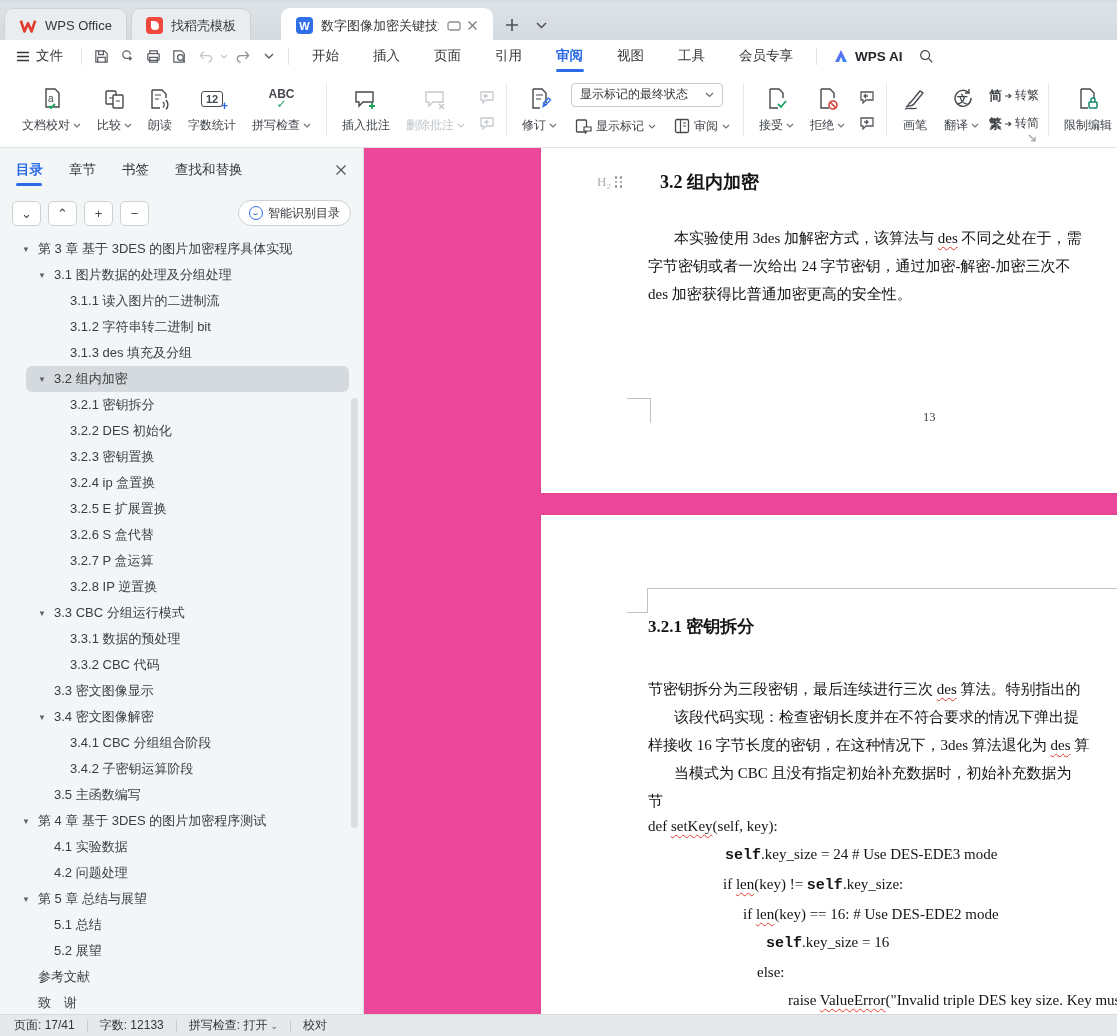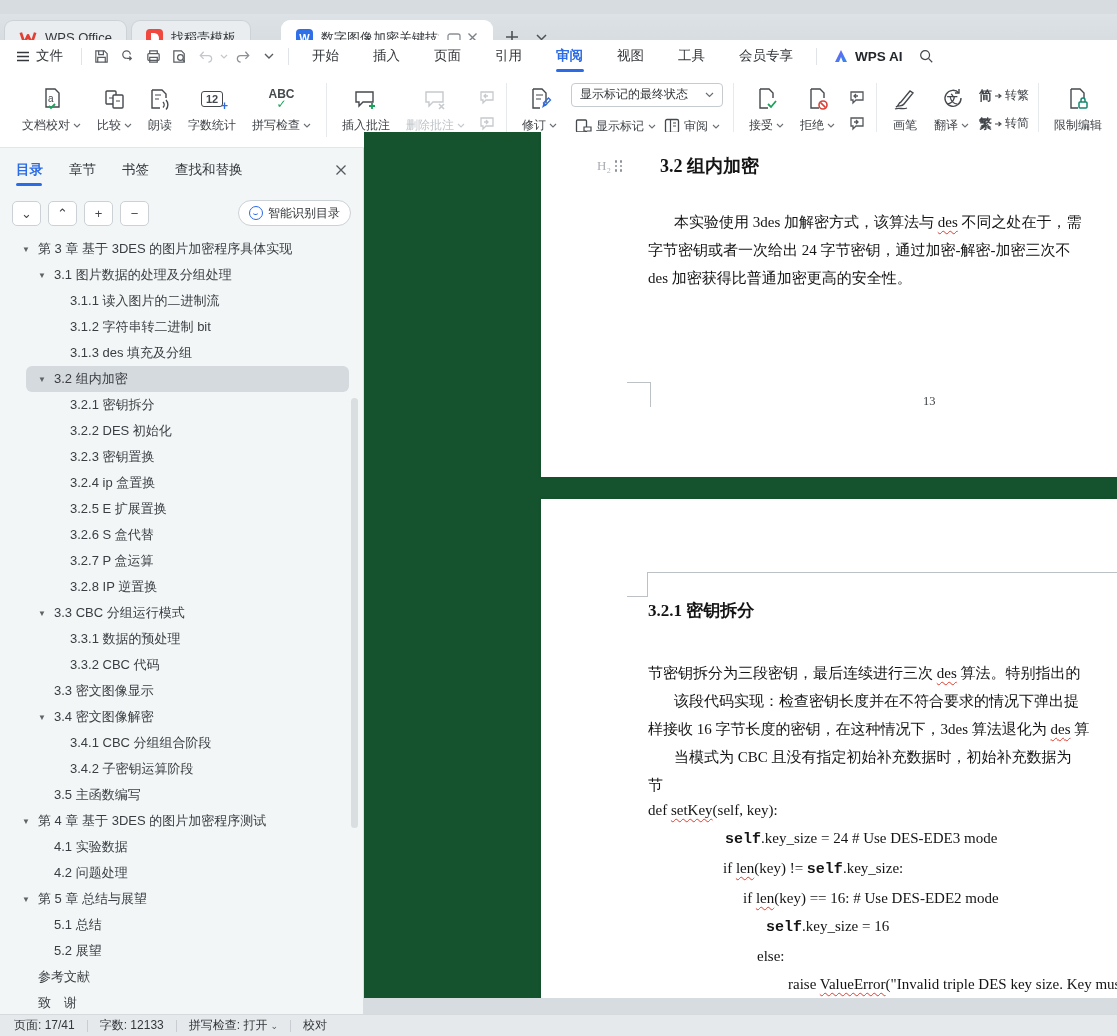--- a/index.html
+++ b/index.html
@@ -1,21 +1,21 @@
 <!DOCTYPE html>
 <html><head>
 <meta charset="utf-8">
 <style>
   * { margin:0; padding:0; box-sizing:border-box; }
   html,body { width:1117px; height:1036px; overflow:hidden; background:#d7dce0;
     font-family:"Liberation Sans","DejaVu Sans",sans-serif; }
   #app { position:relative; width:1117px; height:1036px; }
 
   
-  .tabbar { position:absolute; left:0; top:14px; width:1117px; height:40px;
+  .tabbar { position:absolute; left:0; top:2px; width:1117px; height:40px;
     background:linear-gradient(#dde2e6,#d4dade); display:flex; align-items:flex-end; }
   .wtab { height:34px; margin-left:4px; border-radius:9px 9px 0 0; display:flex; align-items:center;
     gap:8px; padding:0 14px; font-size:13px; color:#34373b; background:#e9edef;
     border:1px solid #ccd2d6; border-bottom:none; }
   .wtab.active { background:#fff; border-color:#fff; margin-left:30px; width:212px; }
   .tab-title { white-space:nowrap; overflow:hidden; text-overflow:clip; max-width:128px; }
   .doc-ic { width:17px; height:17px; flex:0 0 auto; background:#2f6fe8; border-radius:4px; color:#fff;
     font-size:11px; font-weight:bold; display:flex; align-items:center; justify-content:center; }
   .docer-ic { width:17px; height:17px; flex:0 0 auto; background:#f0483e; border-radius:4px; position:relative; }
   .docer-ic::after { content:""; position:absolute; left:5px; top:4px; width:8px; height:9px;
@@ -84,21 +84,21 @@
   .toc-item { display:flex; align-items:center; height:26px; font-size:13px; color:#3a3d41; border-radius:6px; }
   .toc-item .arr { width:16px; font-size:8px; color:#5f6368; flex:0 0 auto; }
   .toc-item .tlb { white-space:nowrap; }
   .toc-item.lvl0 { margin-left:14px; padding-left:8px; }
   .toc-item.lvl1 { margin-left:26px; padding-left:12px; }
   .toc-item.lvl2 { margin-left:26px; padding-left:28px; }
   .toc-item.selected { background:#d5dade; }
   .side-scroll { position:absolute; right:5px; top:250px; width:7px; height:430px; border-radius:4px; background:#d9dee1; }
 
   
-  .docarea { position:absolute; left:364px; top:132px; width:753px; height:866px; background:#14532d; overflow:hidden; }
+  .docarea { position:absolute; left:364px; top:148px; width:753px; height:866px; background:#ec4899; overflow:hidden; }
   .page { position:absolute; left:177px; width:620px; background:#fff; box-shadow:0 0 4px rgba(0,0,0,.08); }
   .page1 { top:0; height:345px; }
   .page2 { top:367px; height:499px; }
   .serif { font-family:"Liberation Serif","DejaVu Serif",serif; color:#141414; }
   .h2mark { position:absolute; left:56px; top:26px; display:flex; align-items:center; gap:4px; color:#a8adb2; font-size:13px; }
   .dots { display:grid; grid-template-columns:3px 3px; gap:2px; }
   .dots i { width:2.5px; height:2.5px; background:#8d9297; border-radius:50%; }
   .p1-heading { position:absolute; left:119px; top:22px; font-size:18px; font-weight:bold; }
   .p2-heading { position:absolute; left:107px; top:100px; font-size:17px; font-weight:bold; }
   .docblock { position:absolute; font-size:15px; }
@@ -399,21 +399,21 @@
             </svg>
           </span>
       </div>
       <div class="rcol" style="gap:9px; margin-left:6px;">
         <div class="markup-select">
           <span>显示标记的最终状态</span>
           <svg width="9" height="6" viewBox="0 0 9 6">
               <path d="M1 1l3.5 3.5L8 1" fill="none" stroke="#6b6f74" stroke-width="1.2"></path>
             </svg>
         </div>
-        <div style="display:flex; ">
+        <div style="display:flex; gap:10px;">
           <div class="hb">
             <span>
               <svg width="17" height="16" viewBox="0 0 17 16">
                   <rect x="1.5" y="2" width="10" height="12" rx="1" fill="none" stroke="#45494e" stroke-width="1.3"></rect>
                   <path d="M9 9h7v4h-4l-1.5 2V13H9z" fill="#fff" stroke="#45494e" stroke-width="1.2"></path>
                 </svg>
             </span>
             <span>显示标记</span>
             <svg width="8" height="5" viewBox="0 0 8 5">
                 <path d="M1 1l3 3 3-3" fill="none" stroke="#6b6f74" stroke-width="1.1"></path>

